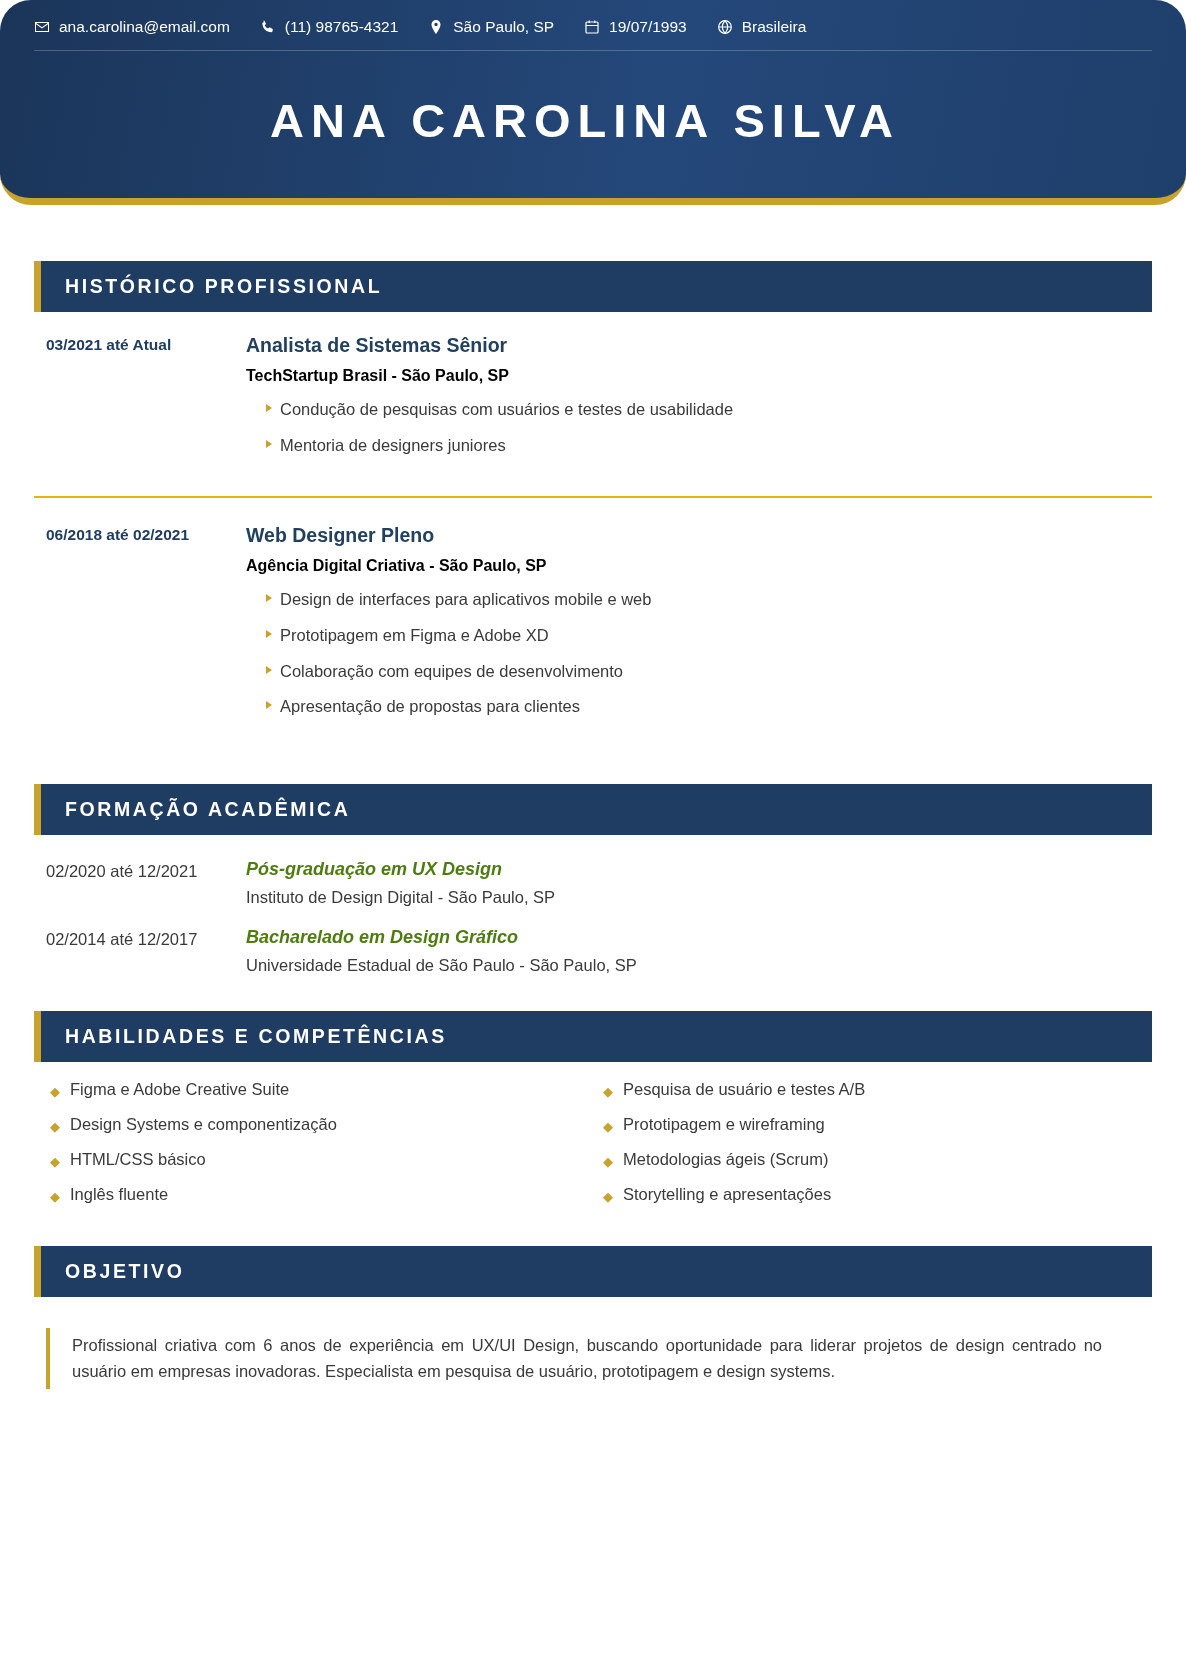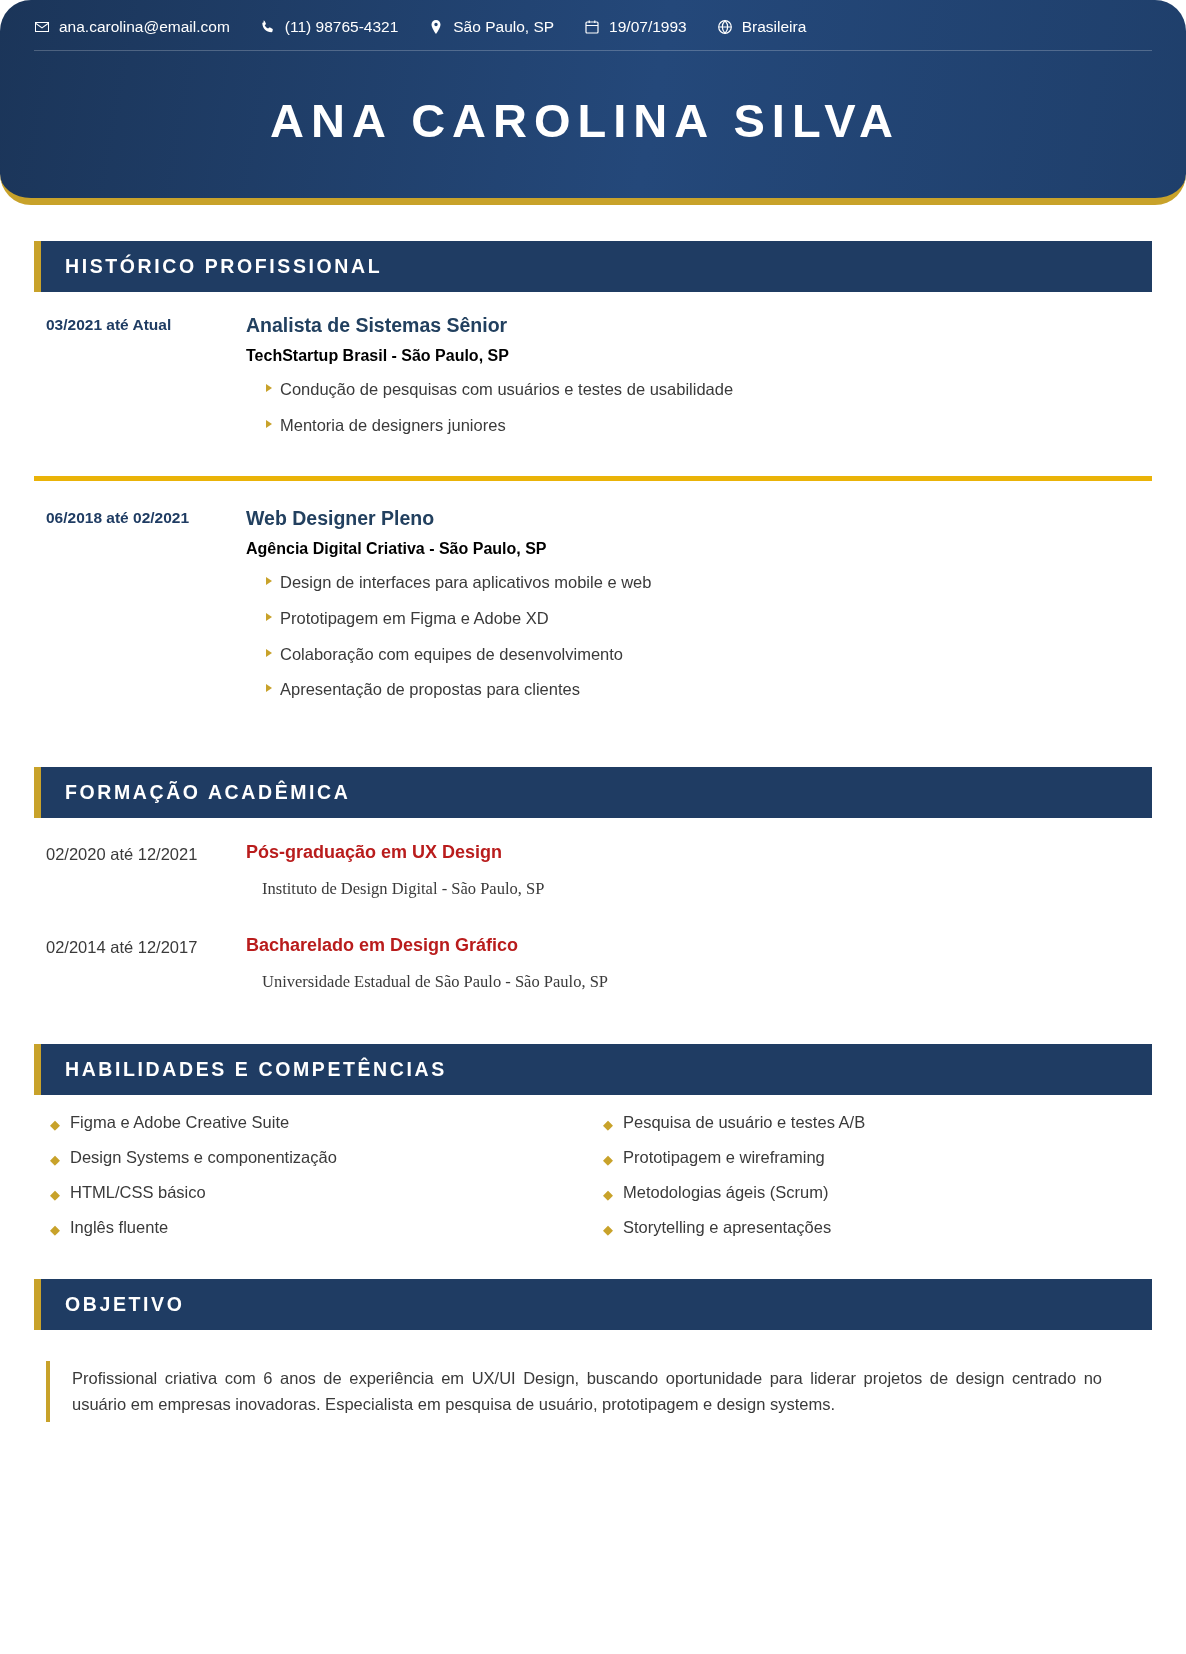--- a/index.html
+++ b/index.html
@@ -58,42 +58,42 @@
   .name-block h1 {
     margin: 0;
     font-size: 47px;
     letter-spacing: 7px;
     font-weight: bold;
     color: #ffffff;
   }
 
   
   .page-body {
-    padding: 36px 34px 0 34px;
+    padding: 56px 34px 0 34px;
   }
   .section-bar {
     background: #1f3c63;
     border-left: 7px solid #c8a22a;
     color: #ffffff;
     font-size: 19.5px;
     font-weight: bold;
     letter-spacing: 2.6px;
     padding: 14px 0 14px 24px;
     margin-top: 26px;
   }
   .section-bar.first { margin-top: 0; }
 
   
   .exp-list { margin-top: 22px; }
   .exp-item {
     display: flex;
     padding: 0 0 26px 12px;
   }
   .exp-item + .exp-item {
-    border-top: 5px solid #eab308;
+    border-top: 2px solid #eab308;
     padding-top: 26px;
   }
   .exp-date {
     width: 200px;
     flex: 0 0 200px;
     font-size: 15.5px;
     font-weight: bold;
     color: #1f3c63;
     padding-top: 2px;
   }
@@ -139,28 +139,28 @@
     width: 200px;
     flex: 0 0 200px;
     font-size: 16.5px;
     color: #3a3a3a;
     line-height: 1.55;
   }
   .edu-body { flex: 1 1 auto; }
   .edu-degree {
     font-size: 18px;
     font-weight: bold;
-    color: #b91c1c;
+    color: #4d7c0f;
     margin: 0 0 8px 0;
+    font-style: italic;
   }
   .edu-school {
     font-size: 16.5px;
     color: #3a3a3a;
-    margin: 16px;
-    font-family: Liberation Serif, serif;
+    margin: 0;
   }
 
   
   .skills-grid {
     margin-top: 18px;
     display: flex;
     padding-left: 12px;
   }
   .skills-col { width: 50%; }
   .skills-col ul { margin: 0; padding: 0; list-style: none; }

